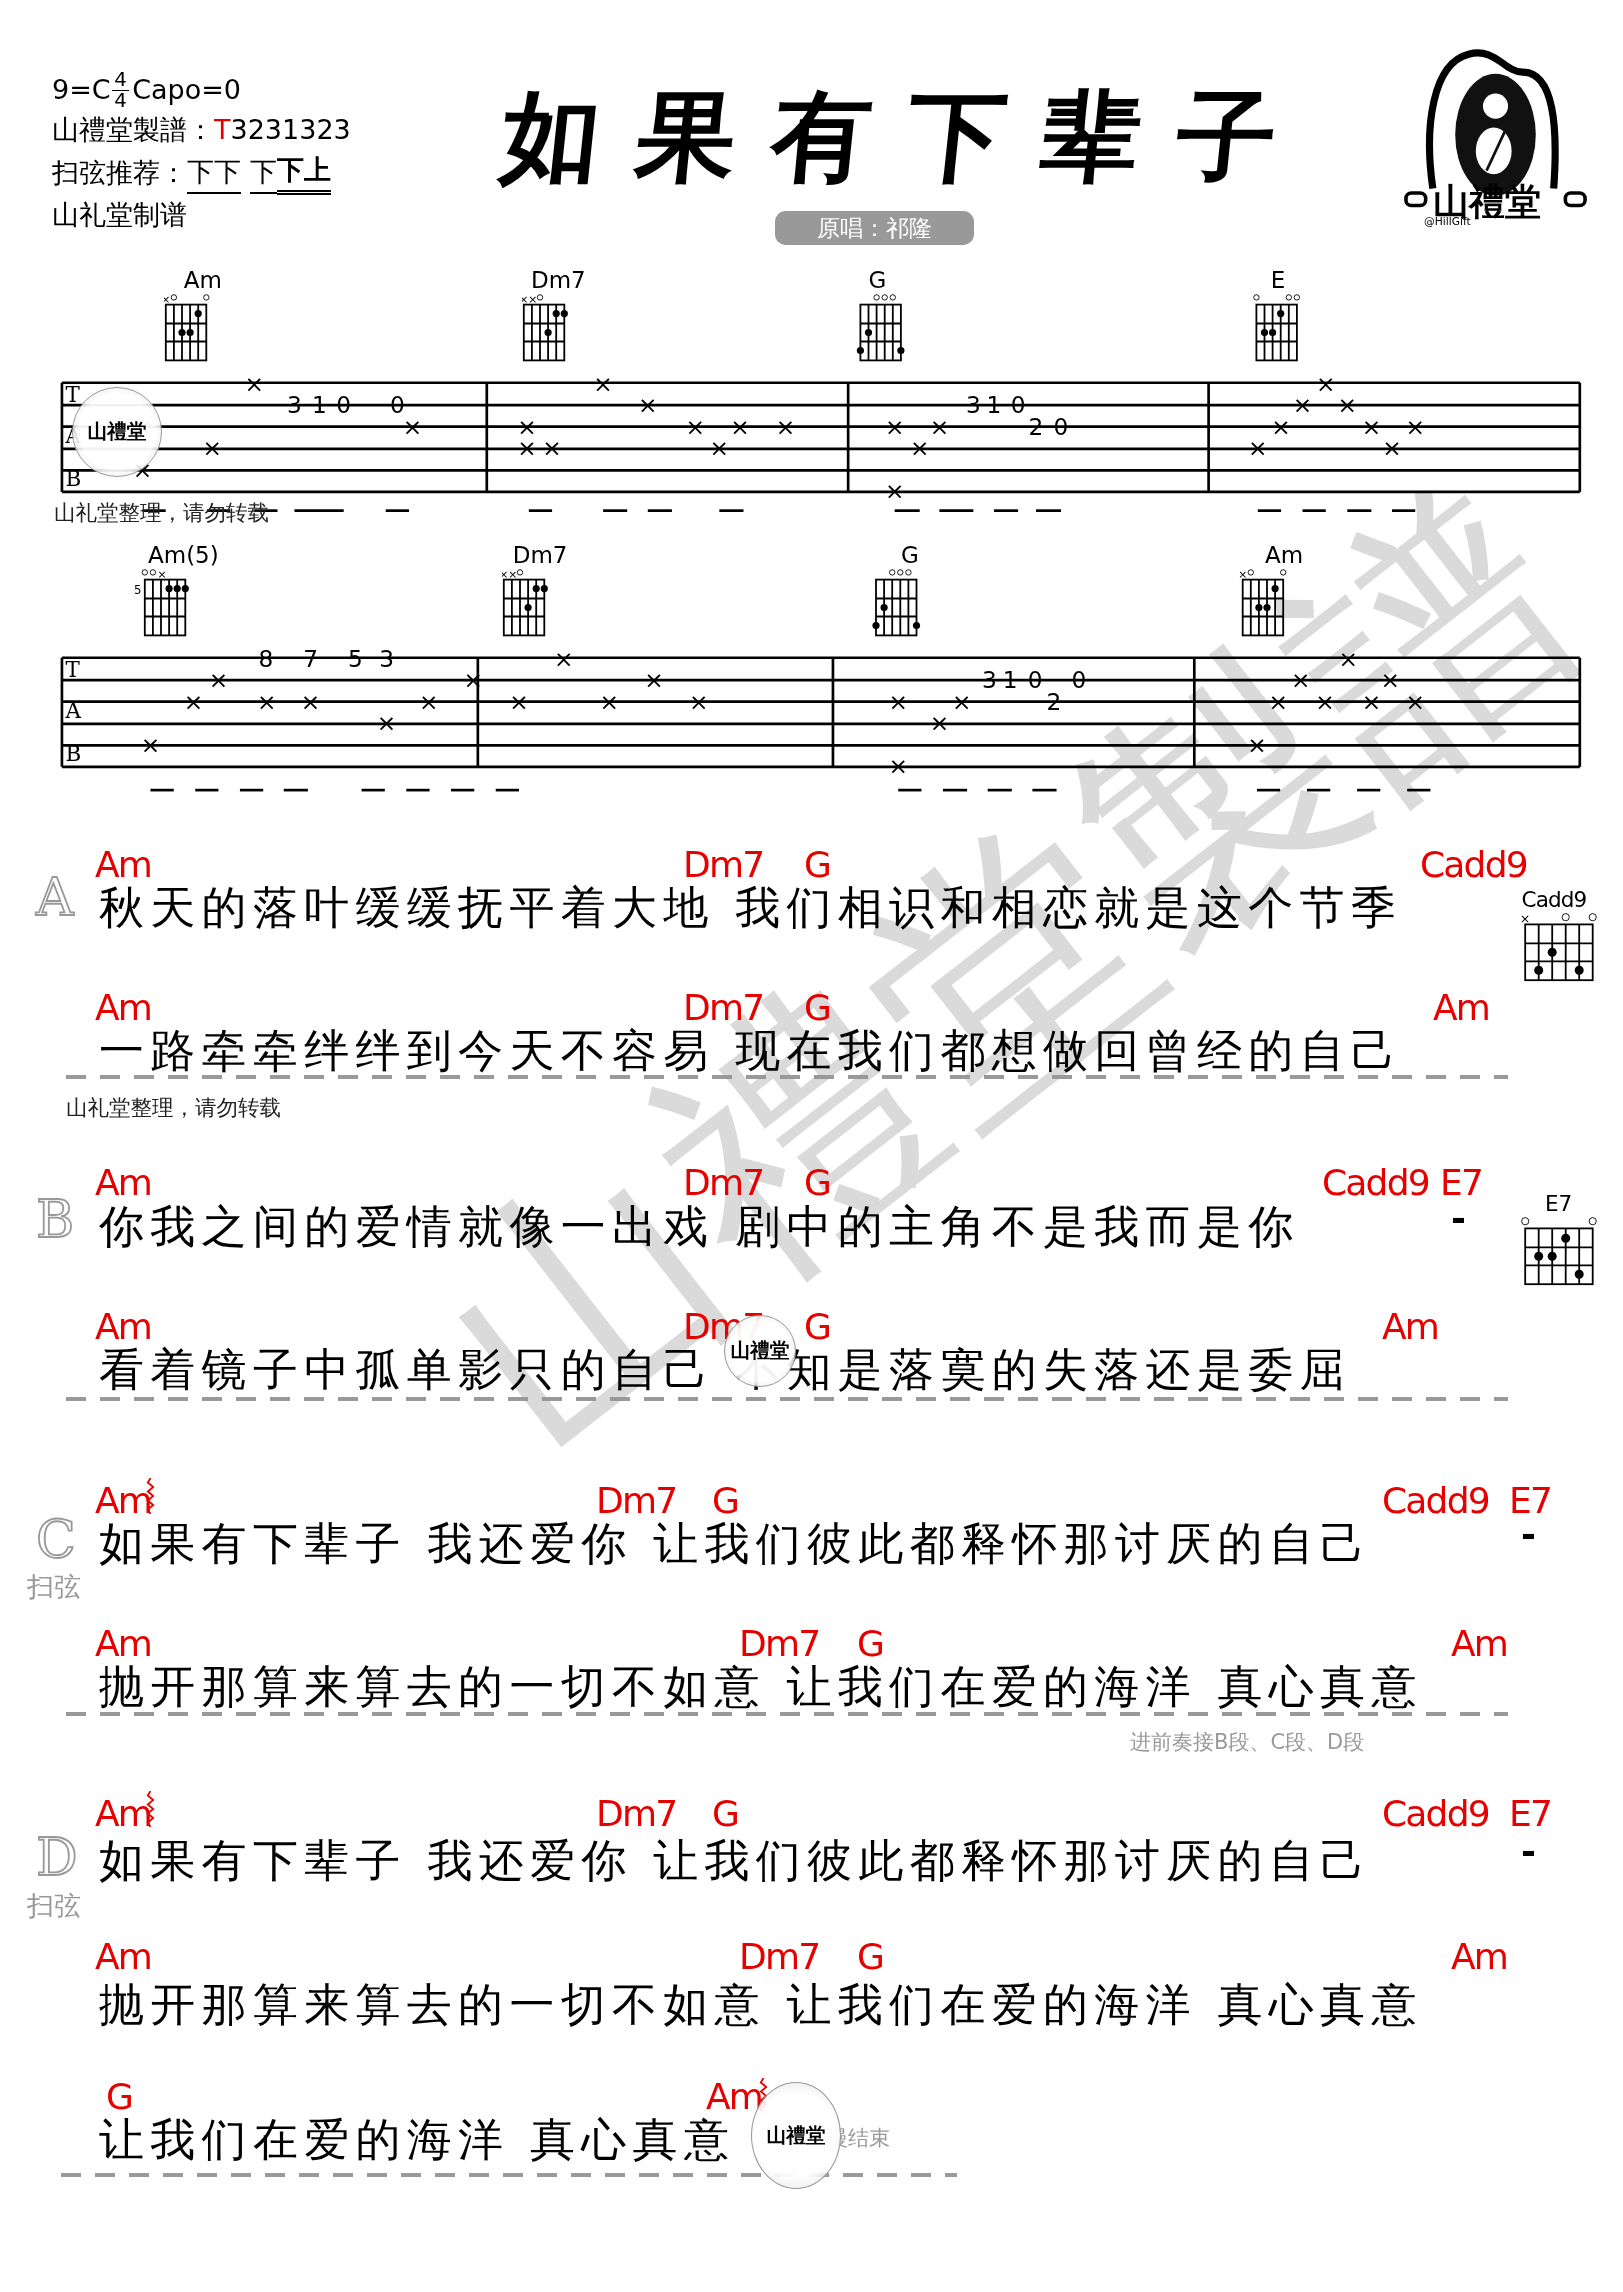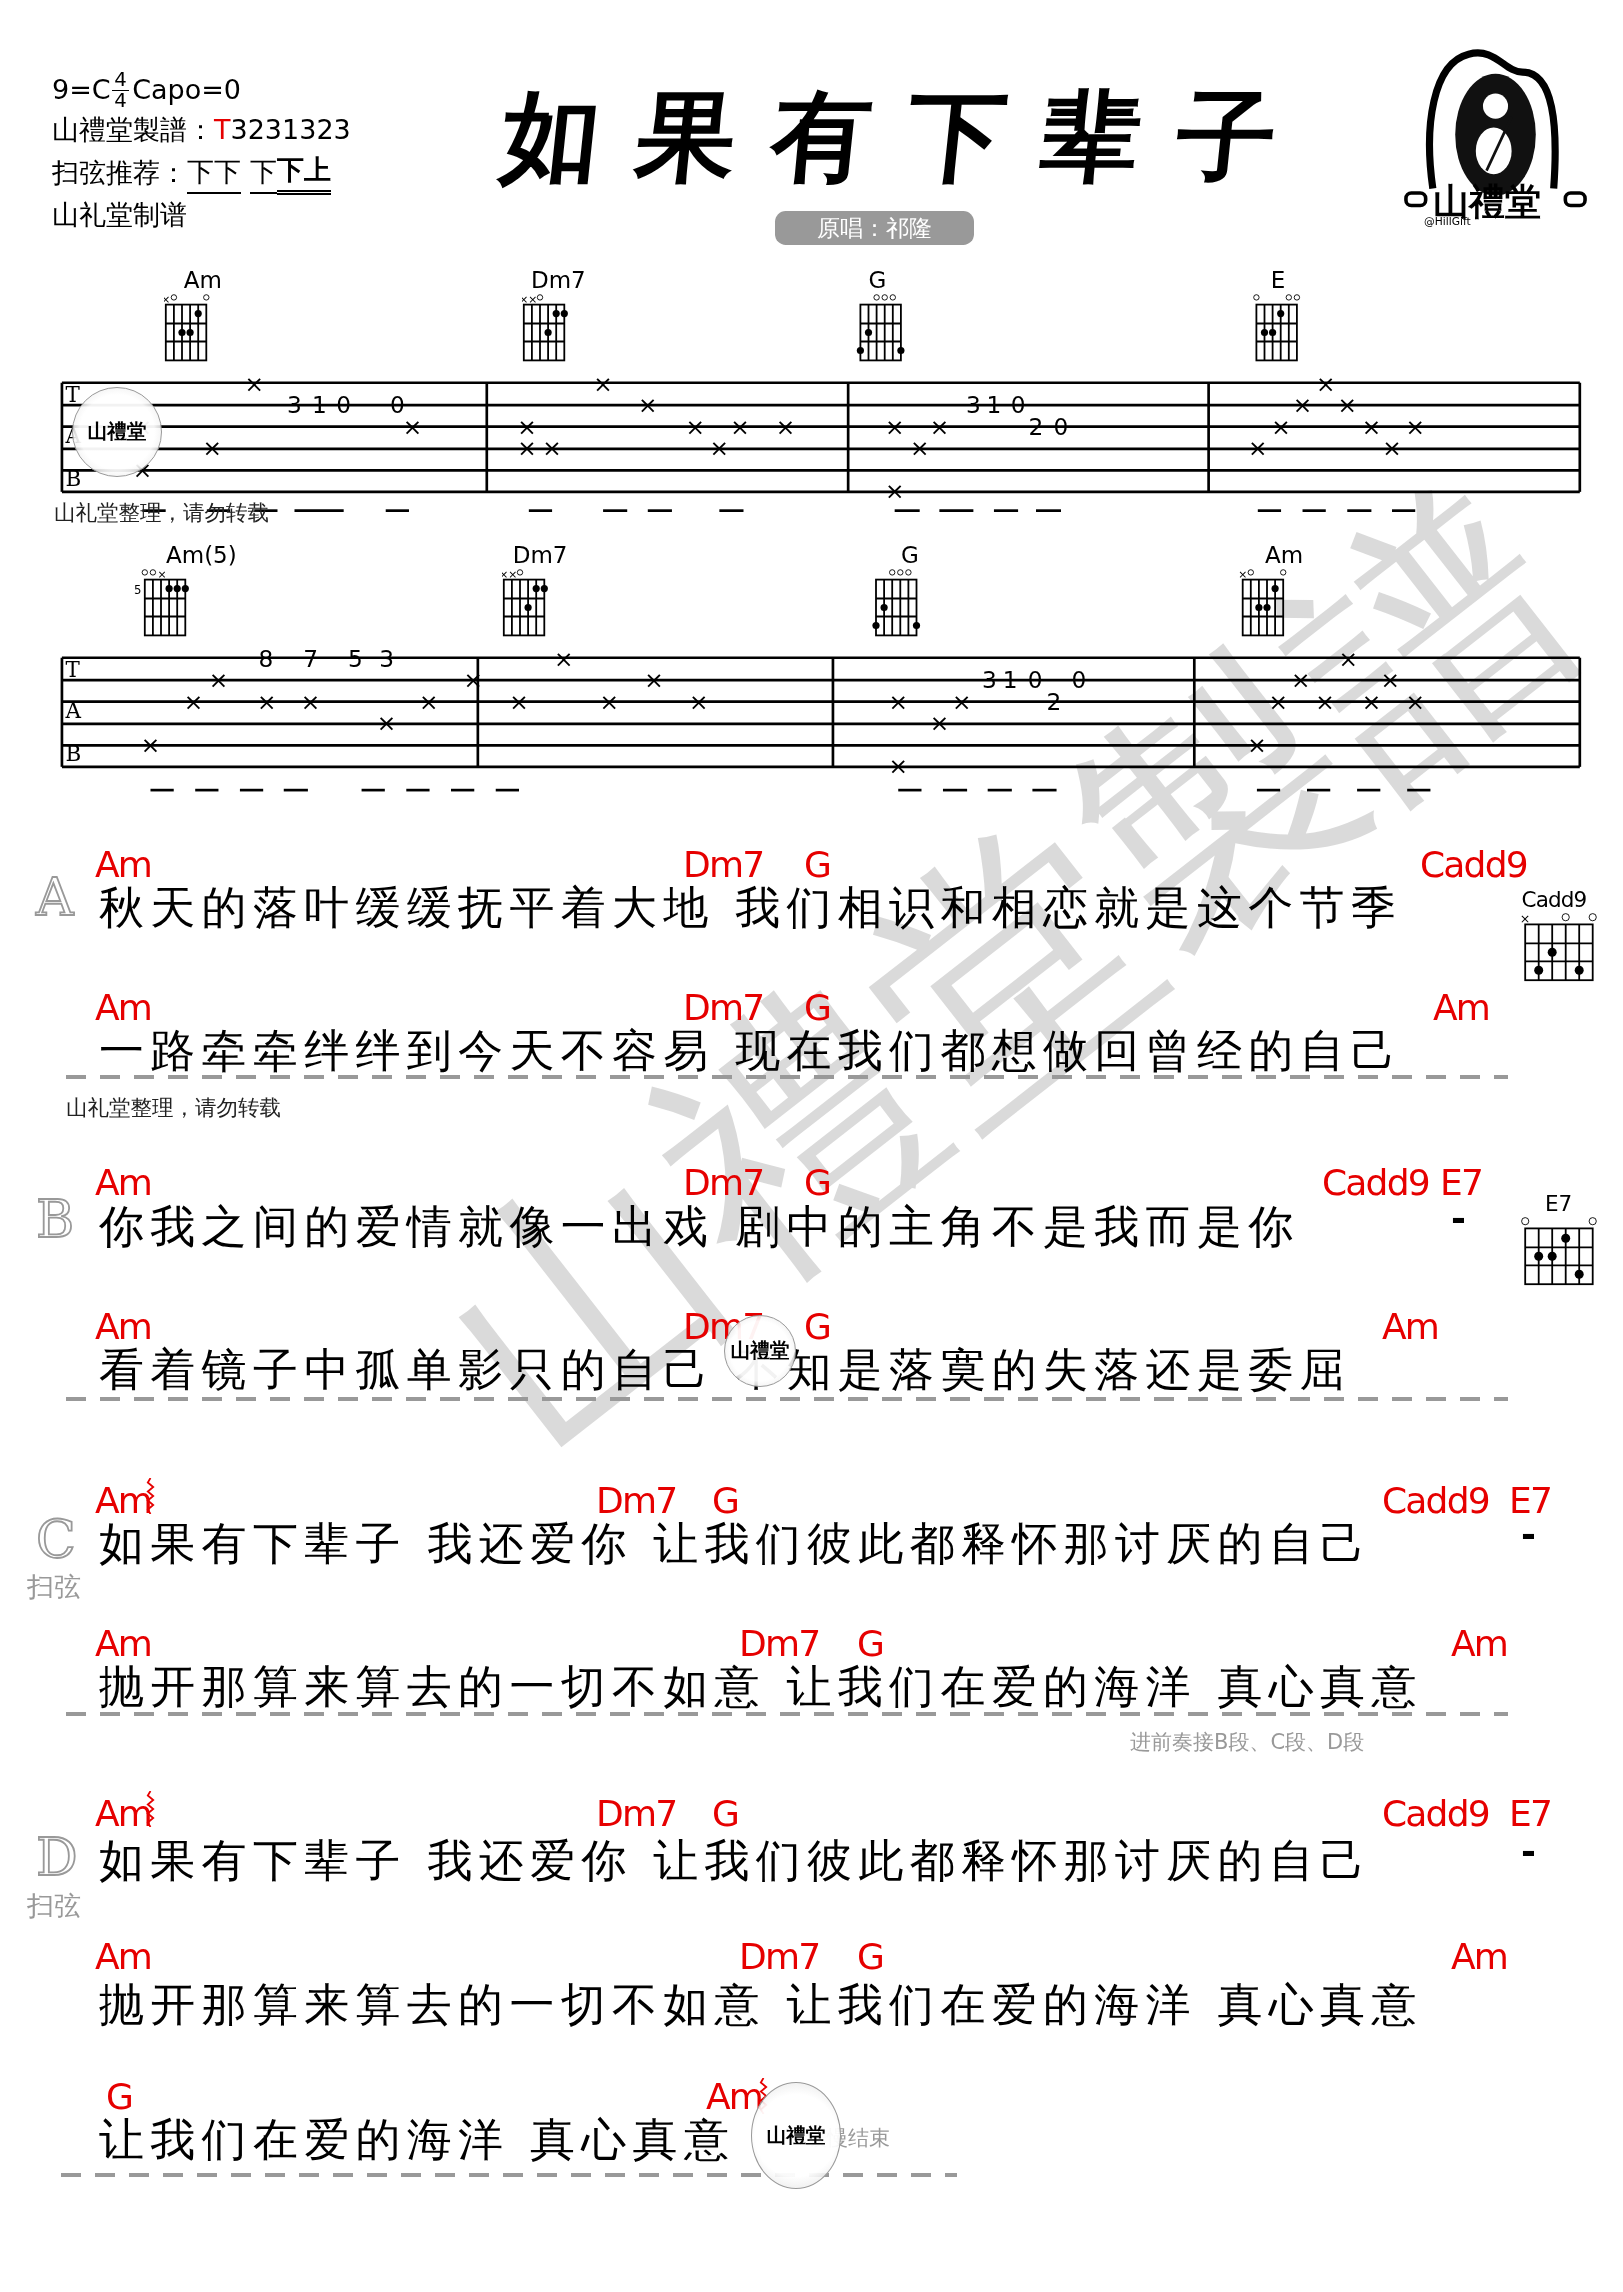--- a/index.html
+++ b/index.html
@@ -238,21 +238,21 @@
     <line x1="1345" y1="155" x2="1371" y2="155"></line>
       <line x1="1395" y1="155" x2="1421" y2="155"></line>
       <line x1="1445" y1="155" x2="1472" y2="155"></line>
       <line x1="1495" y1="155" x2="1521" y2="155"></line>
   </g>
 </svg>
 <div class="seal" style="left:72px;top:387px;width:90px;height:90px;">山禮堂</div>
 <div class="small-note" style="left:54px;top:498px;">山礼堂整理，请勿转载</div>
 
 <div class="chord" style="left:143px;top:542px;">
-  <span class="cname" style="left:23px;top:0;text-align:right;">Am(5)</span>
+  <span class="cname" style="left:5px;top:0;text-align:right;">Am(5)</span>
   <svg width="72" height="99" style="position:absolute;left:-9px;top:25px;" viewBox="0 0 80 110">
     <g stroke="#000" stroke-width="2" fill="none">
       <rect x="12" y="14" width="45" height="62"></rect>
       <line x1="21" y1="14" x2="21" y2="76"></line>
         <line x1="30" y1="14" x2="30" y2="76"></line>
         <line x1="39" y1="14" x2="39" y2="76"></line>
         <line x1="48" y1="14" x2="48" y2="76"></line>
       <line x1="12" y1="35" x2="57" y2="35"></line>
         <line x1="12" y1="55" x2="57" y2="55"></line>
     </g>

